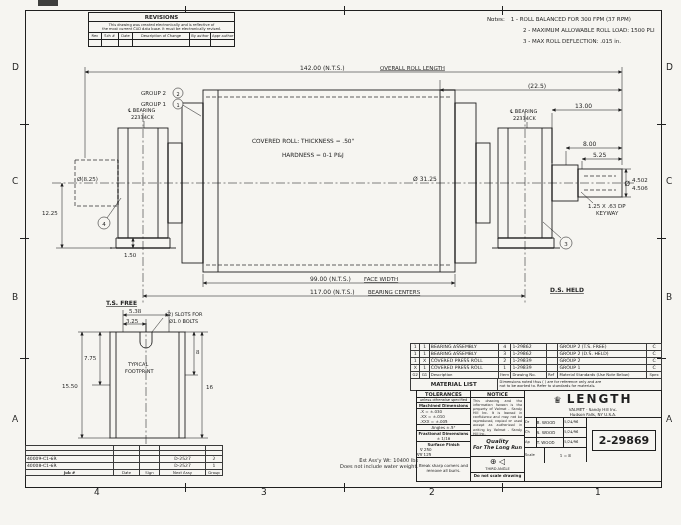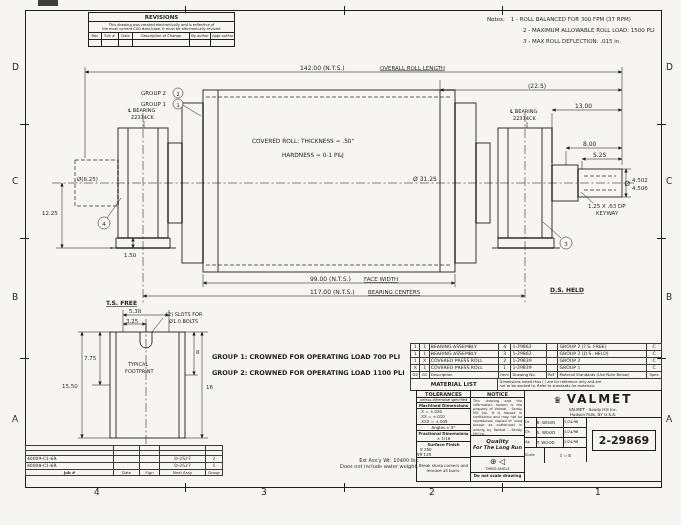--- a/index.html
+++ b/index.html
@@ -203,24 +203,20 @@
       <text x="139" y="268" font-size="5">Ø1.0 BOLTS</text>
       <text x="54" y="305" font-size="5.5">7.75</text>
       <text x="32" y="333" font-size="5.5">15.50</text>
       <text x="98" y="311" font-size="5">TYPICAL</text>
       <text x="95" y="318" font-size="5">FOOTPRINT</text>
       <text x="166" y="299" font-size="5.5">8</text>
       <text x="176" y="334" font-size="5.5">16</text>
     </g>
   </svg>
 
-  <div class="abs" style="left:212px;top:353px;">
-    <div class="s65 b" style="font-family:'DejaVu Sans',sans-serif;">GROUP 1:  CROWNED FOR OPERATING LOAD 700 PLI</div>
-    <div class="s65 b" style="margin-top:8px;">GROUP 2:  CROWNED FOR OPERATING LOAD 1100 PLI</div>
-  </div>
 
   <div class="abs" style="left:410px;top:343px;width:252px;">
     <table style="width:252px;font-size:4.6px;">
       <tbody>
           <tr>
         <td class="c" style="width:9px;height:7px;">1</td>
         <td class="c" style="width:9px;">1</td>
         <td style="width:66px;">BEARING ASSEMBLY</td>
         <td class="c" style="width:12px;">4</td>
         <td style="width:34px;">1-29862</td>
@@ -313,21 +309,21 @@
   <div class="bx" style="left:470px;top:456px;width:55px;height:26px;">
     <div class="c s8" style="line-height:10px;">⊕ ◁</div>
     <div class="c s36">THIRD ANGLE</div>
     <div class="c s4 b" style="border-top:1px solid #1f1f1f;margin-top:1px;">Do not scale drawing</div>
   </div>
 
   <div class="bx" style="left:524px;top:390px;width:138px;height:92px;">
     <div style="border-bottom:1px solid #1f1f1f;height:26px;text-align:center;">
       <div style="line-height:13px;">
         <span class="s9">♛</span>
-        <span style="font-size:12px;font-weight:bold;letter-spacing:2px;">VALMET</span>
+        <span style="font-size:12px;font-weight:bold;letter-spacing:2px;">LENGTH</span>
       </div>
       <div class="s4">VALMET - Sandy Hill Inc.</div>
       <div class="s4">Hudson Falls, NY U.S.A.</div>
     </div>
     <div class="row" style="height:44px;">
       <div style="width:62px;border-right:1px solid #1f1f1f;box-sizing:border-box;">
         <div class="row" style="border-bottom:1px solid #1f1f1f;height:9px;line-height:9px;">
           <div class="cell s36" style="width:12px;">Dr</div>
           <div class="cell s4" style="width:28px;">B. WOOD</div>
           <div class="cell s36" style="width:22px;">5/24/96</div>

